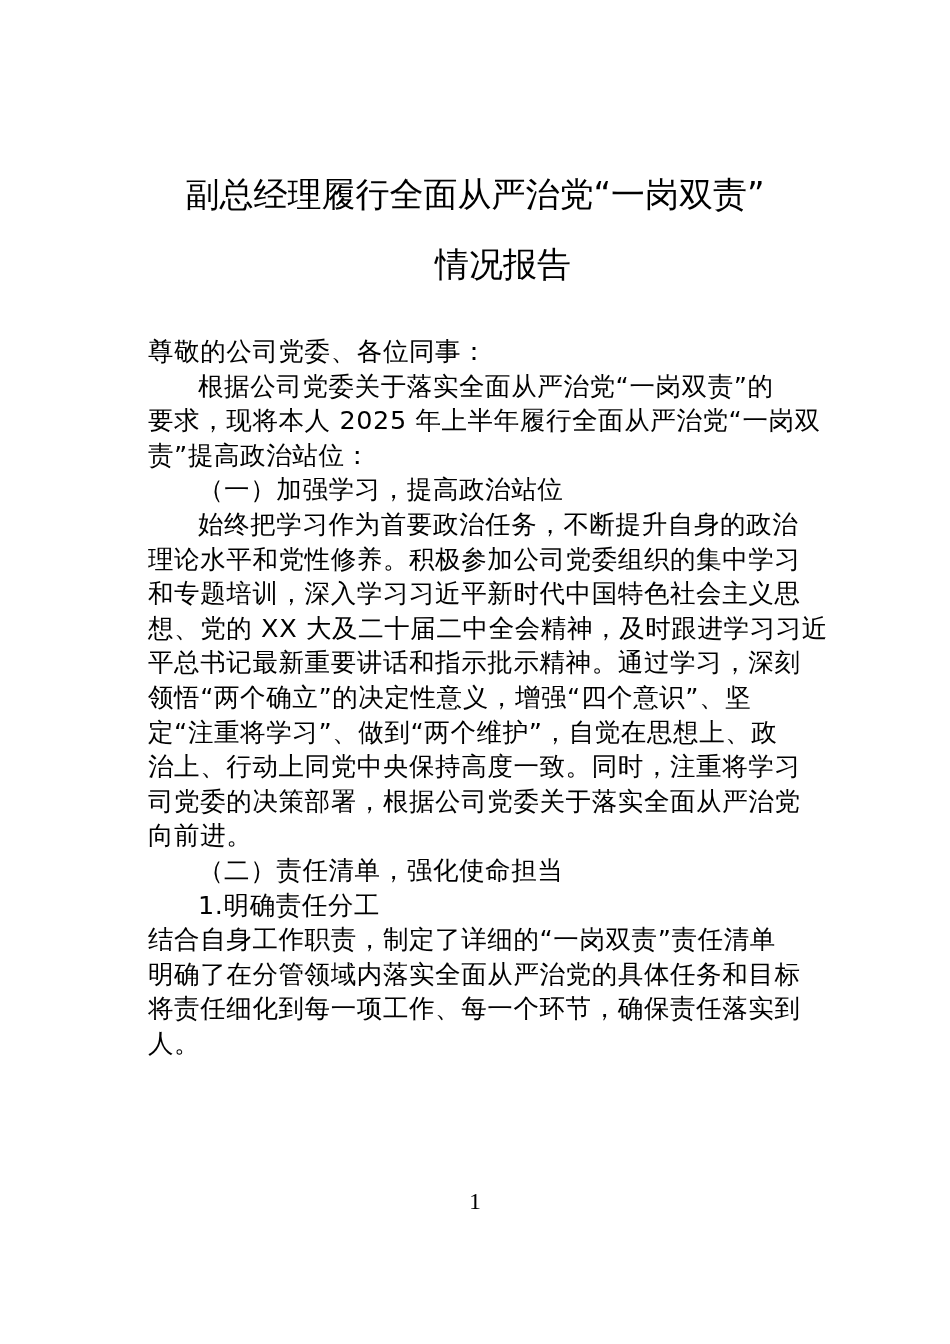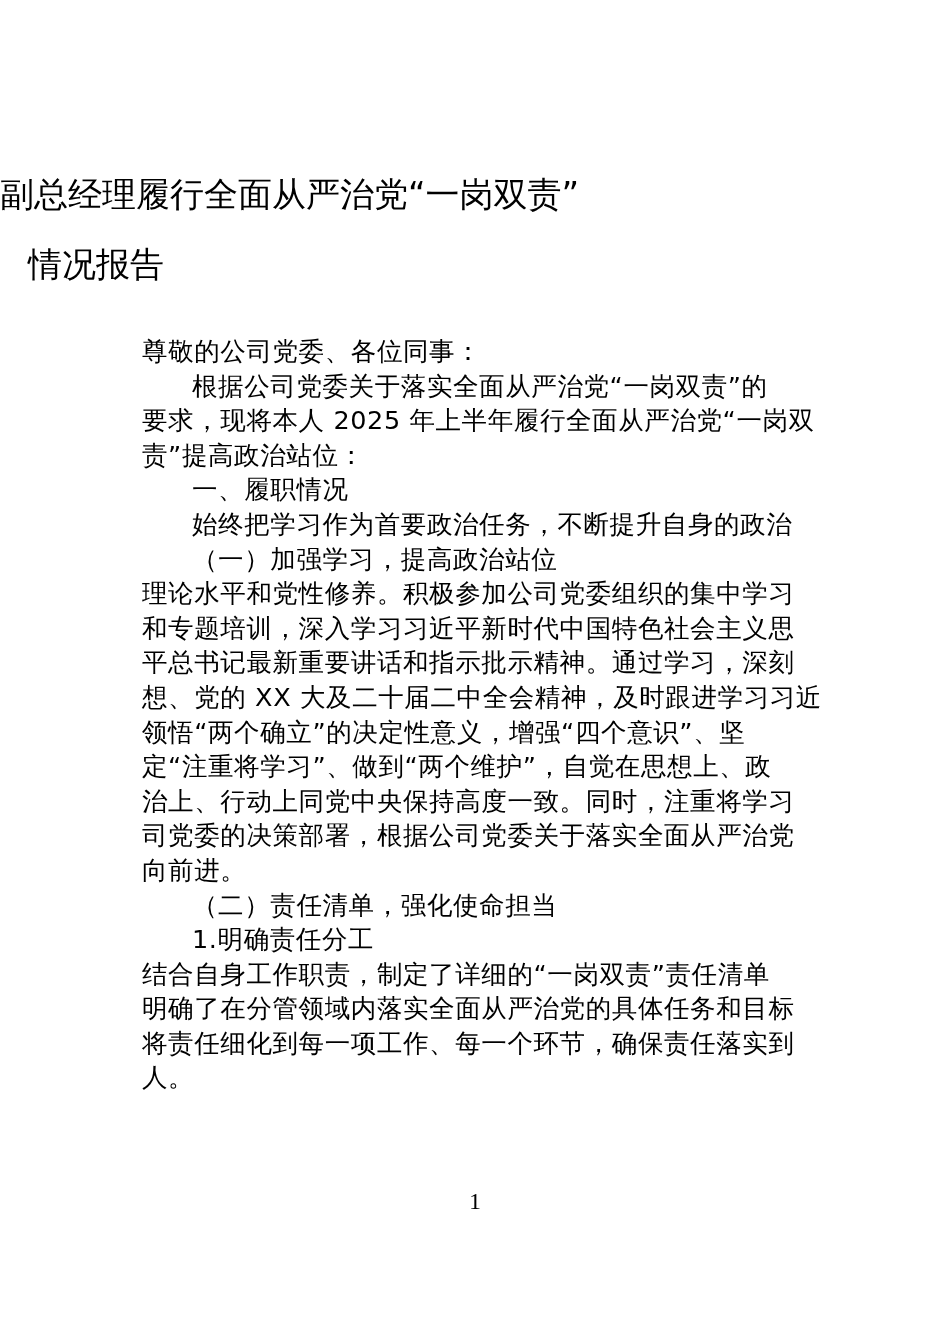--- a/index.html
+++ b/index.html
@@ -1,49 +1,48 @@
 <!DOCTYPE html>
 <html><head>
 <meta charset="utf-8">
 <style>
   html, body { margin: 0; padding: 0; background: #ffffff; }
   body { width: 950px; height: 1344px; position: relative; overflow: hidden;
          font-family: "DejaVu Sans", "Liberation Sans", sans-serif; color: #000; }
   .page { position: absolute; left: 0; top: 0; width: 950px; height: 1344px; background: #fff; }
-  .title { position: absolute; left: 0; width: 950px; text-align: left;
+  .title { position: absolute; left: 0; width: 950px; text-align: center;
            font-size: 34px; letter-spacing: 0px; white-space: nowrap; }
   .title.l1 { top: 172px; }
   .title.l2 { top: 242px; padding-left: 28px; }
-  .body { position: absolute; left: 142px; top: 334px; width: 664px; }
+  .body { position: absolute; left: 148px; top: 334px; width: 664px; }
   .line { height: 34.6px; line-height: 34.6px; font-size: 25.5px; white-space: nowrap;
           letter-spacing: 0.6px; }
   .indent { padding-left: 50px; }
   .bold { font-weight: normal; }
   .pagenum { position: absolute; left: 0; width: 950px; top: 1188px; text-align: center;
              font-family: "Liberation Serif", "DejaVu Serif", serif; font-size: 24px; }
 </style>
 </head>
 <body>
 
 <div class="page">
   <div class="title l1">副总经理履行全面从严治党“一岗双责”</div>
   <div class="title l2">情况报告</div>
 
   <div class="body">
     <div class="line">尊敬的公司党委、各位同事：</div>
     <div class="line indent">根据公司党委关于落实全面从严治党“一岗双责”的</div>
     <div class="line">要求，现将本人 2025 年上半年履行全面从严治党“一岗双</div>
     <div class="line">责”提高政治站位：</div>
-    <div class="line indent">一、履职情况</div>
+    <div class="line indent">（一）加强学习，提高政治站位</div>
     <div class="line indent">始终把学习作为首要政治任务，不断提升自身的政治</div>
-    <div class="line indent">（一）加强学习，提高政治站位</div>
     <div class="line">理论水平和党性修养。积极参加公司党委组织的集中学习</div>
     <div class="line">和专题培训，深入学习习近平新时代中国特色社会主义思</div>
+    <div class="line">想、党的 XX 大及二十届二中全会精神，及时跟进学习习近</div>
     <div class="line">平总书记最新重要讲话和指示批示精神。通过学习，深刻</div>
-    <div class="line">想、党的 XX 大及二十届二中全会精神，及时跟进学习习近</div>
     <div class="line">领悟“两个确立”的决定性意义，增强“四个意识”、坚</div>
     <div class="line">定“注重将学习”、做到“两个维护”，自觉在思想上、政</div>
     <div class="line">治上、行动上同党中央保持高度一致。同时，注重将学习</div>
     <div class="line">司党委的决策部署，根据公司党委关于落实全面从严治党</div>
     <div class="line">向前进。</div>
     <div class="line indent">（二）责任清单，强化使命担当</div>
     <div class="line indent bold">1.明确责任分工</div>
     <div class="line">结合自身工作职责，制定了详细的“一岗双责”责任清单</div>
     <div class="line">明确了在分管领域内落实全面从严治党的具体任务和目标</div>
     <div class="line">将责任细化到每一项工作、每一个环节，确保责任落实到</div>

